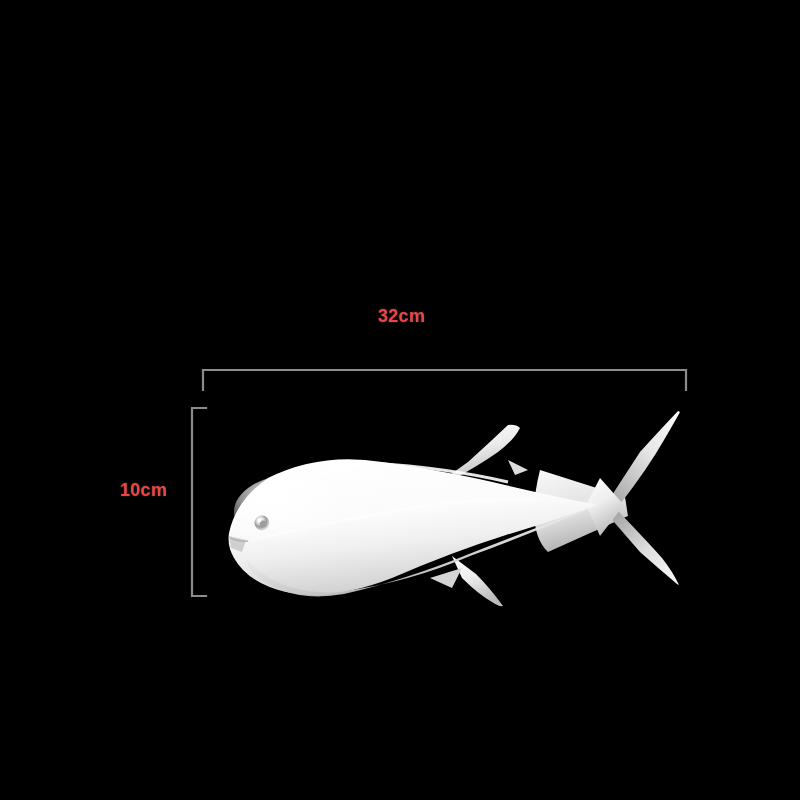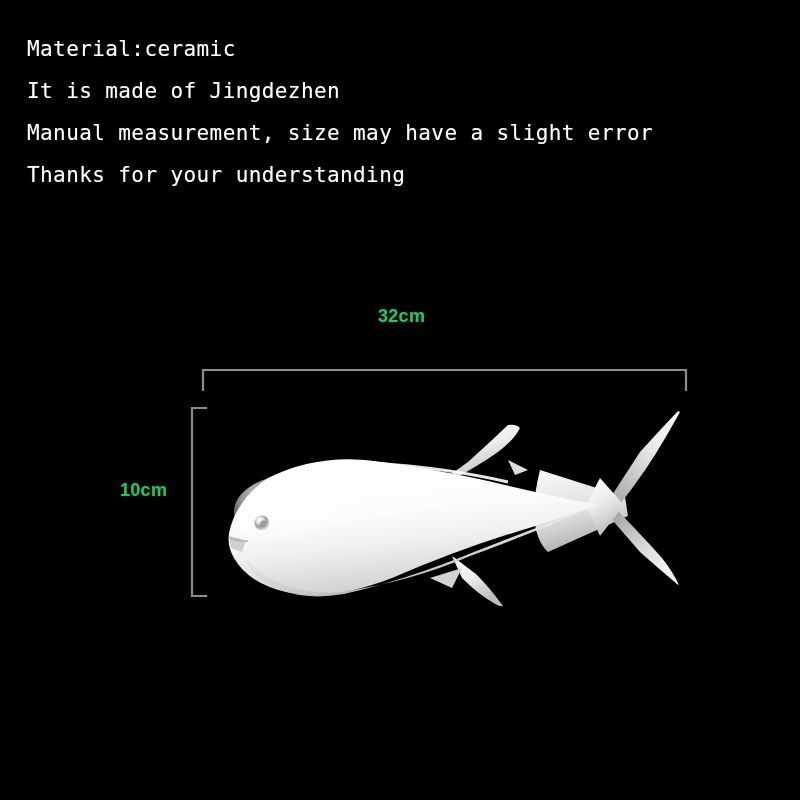--- a/index.html
+++ b/index.html
@@ -30,21 +30,21 @@
     font-size: 21px;
     line-height: 42px;
     letter-spacing: 0.4px;
     white-space: pre;
     text-shadow: 0 0 1px rgba(255,255,255,0.35);
   }
 
   
   .dim-label {
     position: absolute;
-    color: #22c55e;
+    color: #ef4444;
     font-family: "Liberation Sans", "DejaVu Sans", sans-serif;
     font-weight: bold;
     font-size: 18px;
     letter-spacing: 0.3px;
     white-space: nowrap;
     text-shadow: 0 0 2px rgba(255,255,255,0.25);
   }
   #label-width {
     left: 378px;
     top: 306px;
@@ -70,26 +70,20 @@
     top: 0;
     width: 800px;
     height: 800px;
   }
 </style>
 </head>
 <body>
 
 <div id="stage">
 
-  <div class="desc-block">
-    <div class="desc-line">Material:ceramic</div>
-    <div class="desc-line">It is made of Jingdezhen</div>
-    <div class="desc-line">Manual measurement, size may have a slight error</div>
-    <div class="desc-line">Thanks for your understanding</div>
-  </div>
 
   <svg class="fish-svg" viewBox="0 0 800 800">
     <defs>
 
       <linearGradient id="bodyGrad" x1="0.25" y1="0" x2="0.55" y2="1">
         <stop offset="0%" stop-color="#ffffff"></stop>
         <stop offset="42%" stop-color="#fbfbfb"></stop>
         <stop offset="62%" stop-color="#f0f0f0"></stop>
         <stop offset="100%" stop-color="#c9c9c9"></stop>
       </linearGradient>

